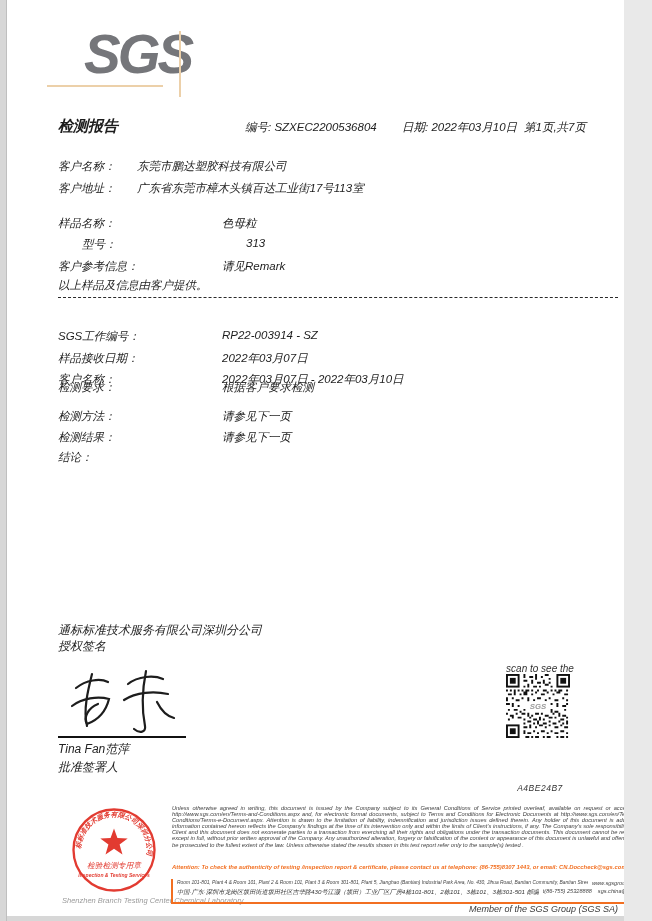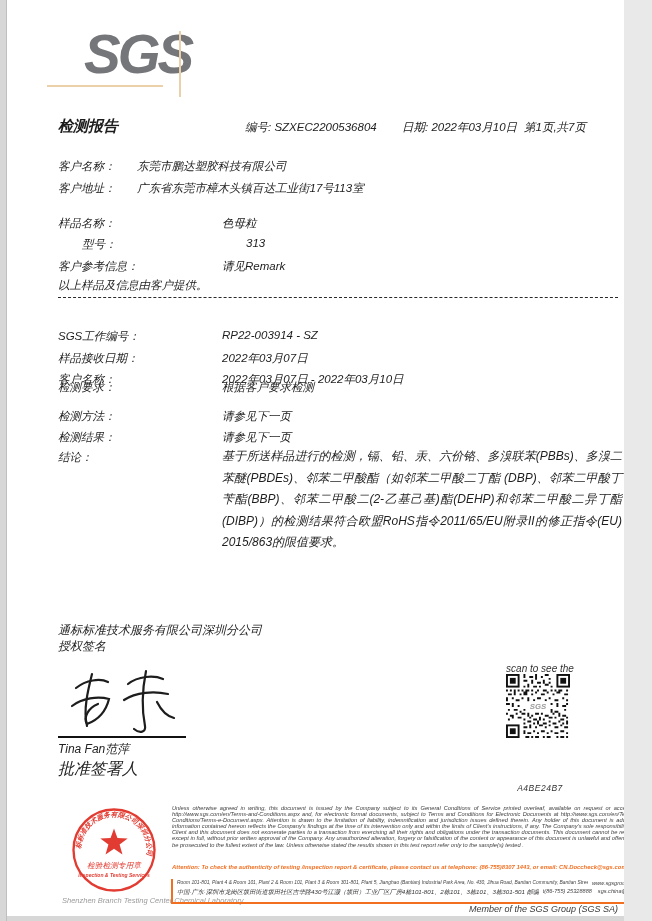--- a/index.html
+++ b/index.html
@@ -30,21 +30,21 @@
   .dash-sep { position:absolute; left:58px; top:297px; width:560px; border-top:1px dashed #2a2a2a; }
 
   .conclusion { position:absolute; left:222px; top:446px; width:400px;
     font-size:12px; line-height:21.5px; color:#1e1e1e; text-align:justify; }
 
   .sig-company { position:absolute; left:58px; top:622px; font-size:12px; }
   .sig-auth    { position:absolute; left:58px; top:638px; font-size:12px; }
   .sig-svg     { position:absolute; left:62px; top:668px; }
   .sig-line    { position:absolute; left:58px; top:736px; width:128px; height:2px; background:#111; }
   .sig-name    { position:absolute; left:58px; top:741px; font-size:12px; }
-  .sig-role    { position:absolute; left:58px; top:759px; font-size:16px; }
+  .sig-role    { position:absolute; left:58px; top:759px; font-size:12px; }
 
   .qr-caption { position:absolute; left:492px; top:663px; width:96px; text-align:center;
     font-size:10px; color:#333; }
   .qr-svg { position:absolute; left:506px; top:673px; }
   .qr-code { position:absolute; left:492px; top:743px; width:96px; text-align:center;
     font-size:8.5px; color:#333; letter-spacing:.5px;margin-top:40px; }
 
   
   .stamp-svg { position:absolute; left:60px; top:796px; }
   .co-gray1 { position:absolute; left:58px; top:886px; font-size:13px; color:#9a9a9a; white-space:nowrap;margin-top:36px; }
@@ -124,21 +124,20 @@
   <div class="row" style="left:58px; top:409px;">
     <span>检测方法：</span>
     <span class="val-b">请参见下一页</span>
   </div>
   <div class="row" style="left:58px; top:430px;">
     <span>检测结果：</span>
     <span class="val-b">请参见下一页</span>
   </div>
 
   <div class="row" style="left:58px; top:450px;">结论：</div>
-  <div class="conclusion">基于所送样品进行的检测，镉、铅、汞、六价铬、多溴联苯(PBBs)、多溴二苯醚(PBDEs)、邻苯二甲酸酯（如邻苯二甲酸二丁酯 (DBP)、邻苯二甲酸丁苄酯(BBP)、邻苯二甲酸二(2-乙基己基)酯(DEHP)和邻苯二甲酸二异丁酯(DIBP)）的检测结果符合欧盟RoHS指令2011/65/EU附录II的修正指令(EU) 2015/863的限值要求。</div>
 
   <div class="sig-company">通标标准技术服务有限公司深圳分公司</div>
   <div class="sig-auth">授权签名</div>
   <svg class="sig-svg" width="140" height="66" viewBox="0 0 140 66">
     <g fill="none" stroke="#1d1d1d" stroke-width="2.2" stroke-linecap="round">
       <path d="M14 20 C24 12 38 10 46 14"></path>
       <path d="M30 6 C26 22 21 42 25 58"></path>
       <path d="M10 38 C20 30 36 28 47 31 C44 43 36 52 25 56 C21 50 26 40 36 36"></path>
       <path d="M66 16 C76 8 92 7 101 11"></path>
       <path d="M84 3 C81 18 79 38 83 58 C84 64 78 66 72 61"></path>

